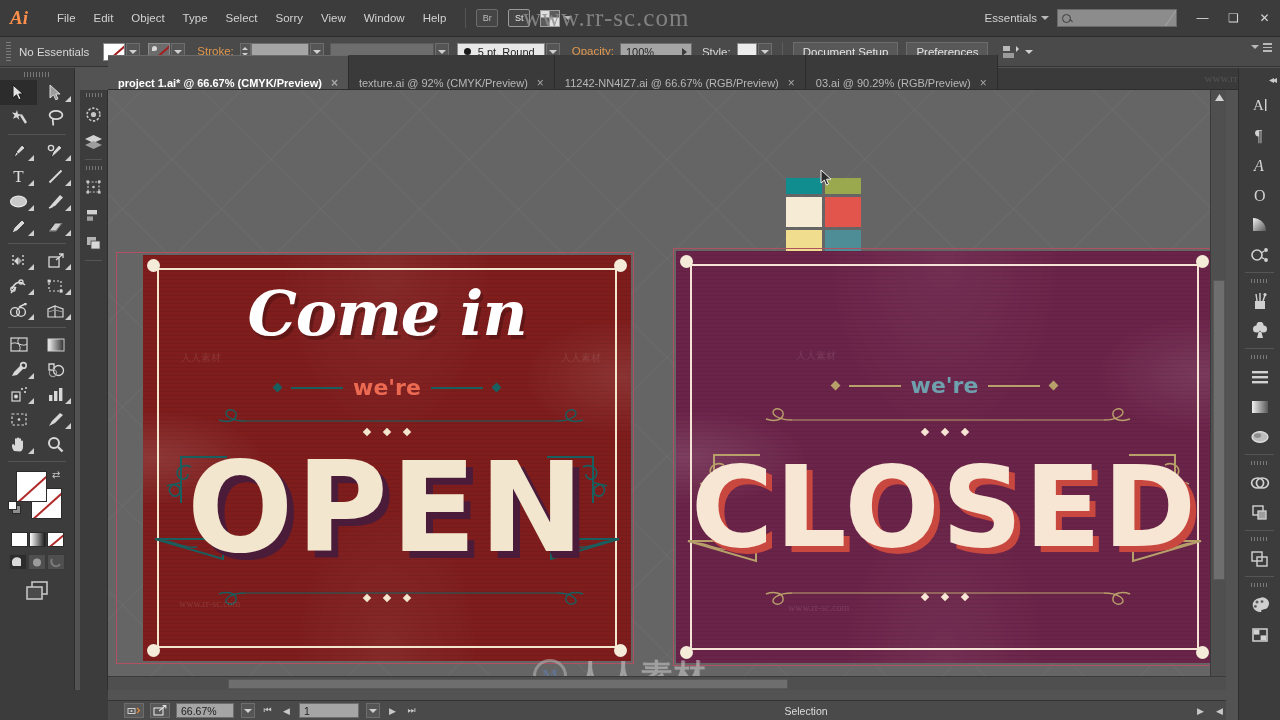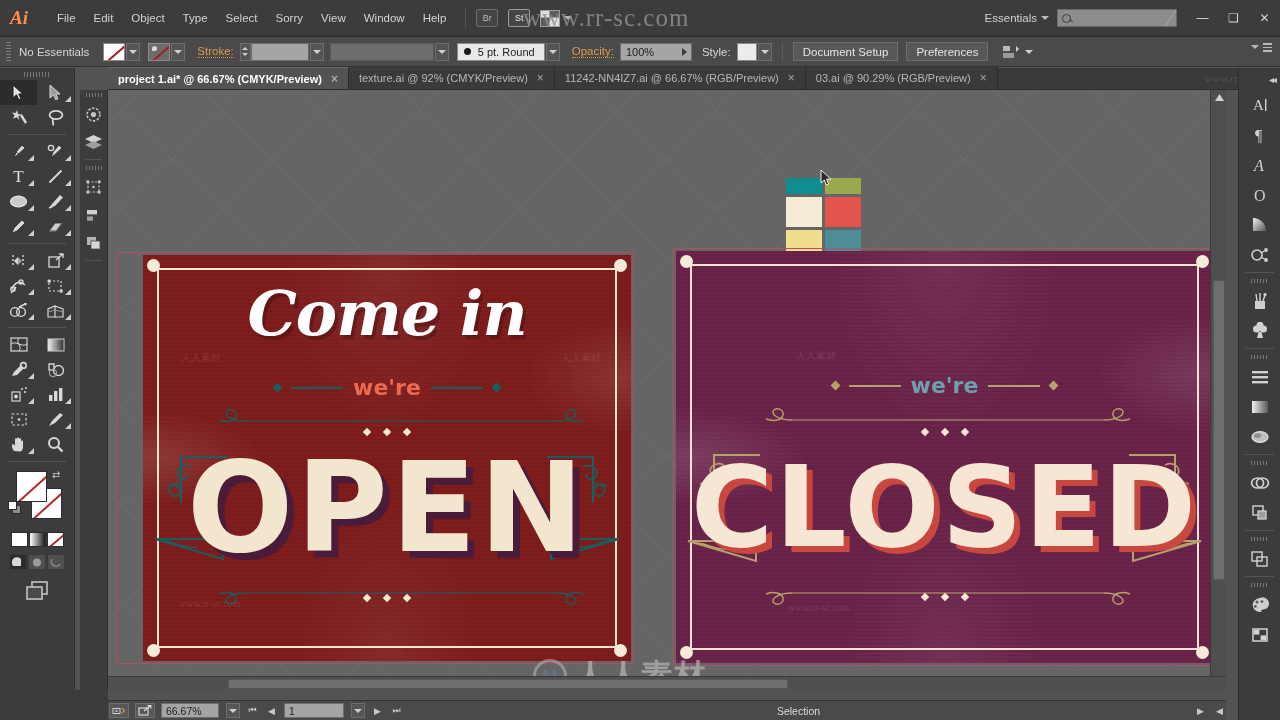--- a/index.html
+++ b/index.html
@@ -91,21 +91,21 @@
   .panel-menu-ic{ position:absolute; right:8px; top:6px; display:flex; align-items:center; gap:2px;}
   .pm-lines{ display:flex;flex-direction:column;gap:2px;}
   .pm-lines i{ display:block;width:9px;height:1.5px;background:#b8b8b8;}
 
   
   .tabbar{
     position:absolute; left:108px; top:68px; width:1172px; height:22px;
     background:#3a3a3a; display:flex; align-items:flex-end; border-bottom:1px solid #2d2d2d;
   }
   .dtab{
-    height:22px; display:flex; align-items:center; gap:9px;
+    height:34px; display:flex; align-items:flex-end; gap:9px;
     padding:0 10px; font-size:11px; color:#b7b7b7; background:#3a3a3a;
     border-right:1px solid #2d2d2d; white-space:nowrap;
   }
   .dtab.active{ background:#535353; color:#ffffff; font-weight:bold; border-top:1px solid #6a6a6a;}
   .dtab .x{ font-size:12px; color:#a8a8a8; line-height:1; }
   .tab-wm{ position:absolute; right:8px; top:4px; font-family:"Liberation Serif",serif;
            font-size:11px; color:#545454; }
 
   
   .toolbar{
@@ -238,21 +238,21 @@
   .dblarrow{ color:#c9c9c9; font-size:10px; letter-spacing:-2px;}
   .rcell{ height:30px; display:flex;align-items:center;justify-content:center;}
   .rgrip{ height:11px;display:flex;align-items:center;justify-content:center;}
   .rgrip i{display:block;width:18px;height:4px;background:repeating-linear-gradient(to right,#7a7a7a 0 1px,transparent 1px 3px);}
   .rdiv{ height:1px;background:#555;margin:2px 6px;}
 
   
   .statusbar{
     position:absolute; left:108px; bottom:0; width:1118px; height:20px;
     background:#4a4a4a; border-top:1px solid #343434;
-    display:flex; align-items:center; gap:6px; padding-left:1px; font-size:10.5px; color:#dcdcdc;
+    display:flex; align-items:center; gap:6px; padding-left:16px; font-size:10.5px; color:#dcdcdc;
   }
   .sbtn{ width:20px;height:15px;border:1px solid #6d6d6d;background:#585858;display:flex;align-items:center;justify-content:center;}
   .zoomfield{ width:58px;height:15px;background:#a5a5a5;border:1px solid #6d6d6d;color:#1e1e1e;
               display:flex;align-items:center;padding-left:4px;font-size:10.5px;}
   .pgfield{ width:60px;height:15px;background:#a5a5a5;border:1px solid #6d6d6d;color:#1e1e1e;
             display:flex;align-items:center;padding-left:4px;font-size:10.5px;}
   .navarrow{ width:13px;height:15px;display:flex;align-items:center;justify-content:center;color:#c9c9c9;font-size:9px;}
   .statustxt{ margin-left:auto; margin-right:auto; }
   .botleftpad{ position:absolute; left:0; bottom:0; width:108px; height:30px; background:#3c3c3c; }
 </style>

